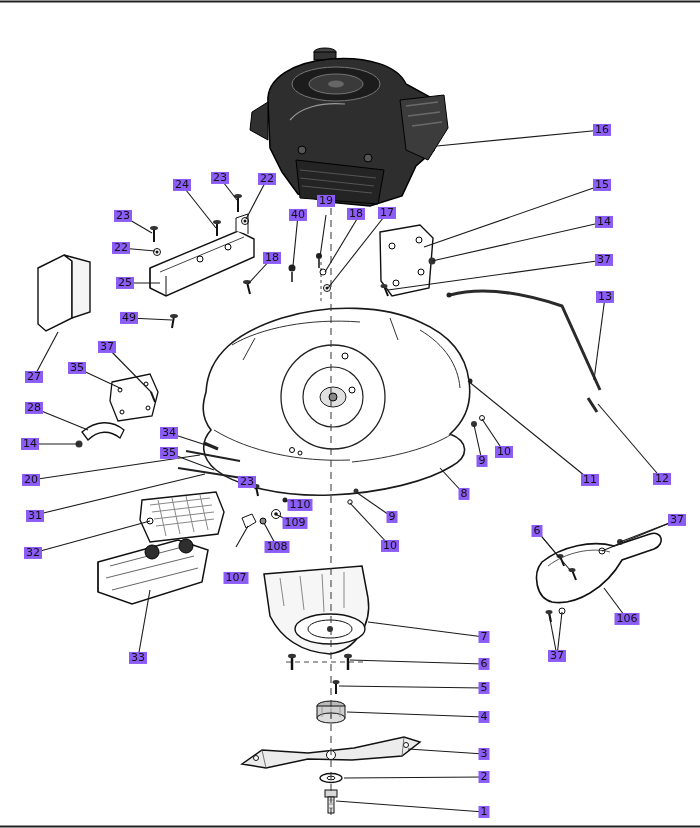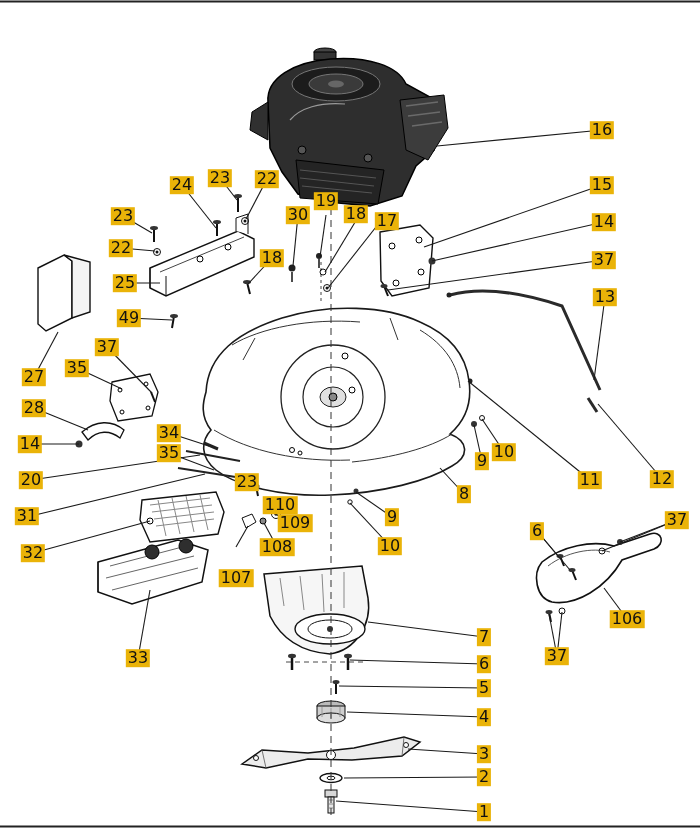--- a/index.html
+++ b/index.html
@@ -7,21 +7,21 @@
     position:relative;width:700px;height:828px;background:#ffffff;
     font-family:"DejaVu Sans", sans-serif;overflow:hidden;
   }
   svg.layer{position:absolute;left:0;top:0;width:700px;height:828px;}
   #art-layer{z-index:1;}
   #leader-lines{z-index:2;}
   #callout-layer{position:absolute;left:0;top:0;width:700px;height:828px;z-index:3;}
   #leader-lines line{stroke:#1a1a1a;stroke-width:1.1;}
   .callout{
     position:absolute;transform:translate(-50%,-50%);
-    font-size:16px;color:#111;background:#eab308;
+    font-size:11px;color:#111;background:#8b5cf6;
     padding:0 2px;line-height:1.1;white-space:nowrap;
   }
 </style>
 </head>
 <body>
 
 <div class="stage">
 
   <svg id="art-layer" class="layer" viewBox="0 0 700 828">
 
@@ -304,34 +304,34 @@
       <div class="callout" style="left: 484px; top: 777px;">2</div>
       <div class="callout" style="left: 484px; top: 812px;">1</div>
       <div class="callout" style="left: 182px; top: 185px;">24</div>
       <div class="callout" style="left: 220px; top: 178px;">23</div>
       <div class="callout" style="left: 267px; top: 179px;">22</div>
       <div class="callout" style="left: 123px; top: 216px;">23</div>
       <div class="callout" style="left: 121px; top: 248px;">22</div>
       <div class="callout" style="left: 125px; top: 283px;">25</div>
       <div class="callout" style="left: 129px; top: 318px;">49</div>
       <div class="callout" style="left: 272px; top: 258px;">18</div>
-      <div class="callout" style="left: 298px; top: 215px;">30</div>
+      <div class="callout" style="left: 298px; top: 215px;">40</div>
       <div class="callout" style="left: 326px; top: 201px;">19</div>
       <div class="callout" style="left: 356px; top: 214px;">18</div>
-      <div class="callout" style="left: 387px; top: 213px; margin-top: 8px;">17</div>
+      <div class="callout" style="left: 387px; top: 213px;">17</div>
       <div class="callout" style="left: 34px; top: 377px;">27</div>
       <div class="callout" style="left: 107px; top: 347px;">37</div>
       <div class="callout" style="left: 77px; top: 368px;">35</div>
       <div class="callout" style="left: 34px; top: 408px;">28</div>
       <div class="callout" style="left: 30px; top: 444px;">14</div>
       <div class="callout" style="left: 31px; top: 480px;">20</div>
-      <div class="callout" style="left: 27px; top: 516px;">31</div>
+      <div class="callout" style="left: 35px; top: 516px;">31</div>
       <div class="callout" style="left: 33px; top: 553px;">32</div>
       <div class="callout" style="left: 169px; top: 433px;">34</div>
       <div class="callout" style="left: 169px; top: 453px;">35</div>
       <div class="callout" style="left: 247px; top: 482px;">23</div>
-      <div class="callout" style="left: 280px; top: 505px;">110</div>
+      <div class="callout" style="left: 300px; top: 505px;">110</div>
       <div class="callout" style="left: 295px; top: 523px; text-align: right;">109</div>
       <div class="callout" style="left: 236px; top: 547px; margin-top: 31px;">107</div>
       <div class="callout" style="left: 277px; top: 547px;">108</div>
       <div class="callout" style="left: 138px; top: 658px;">33</div>
     </div>
 </div>
 
 </body></html>

